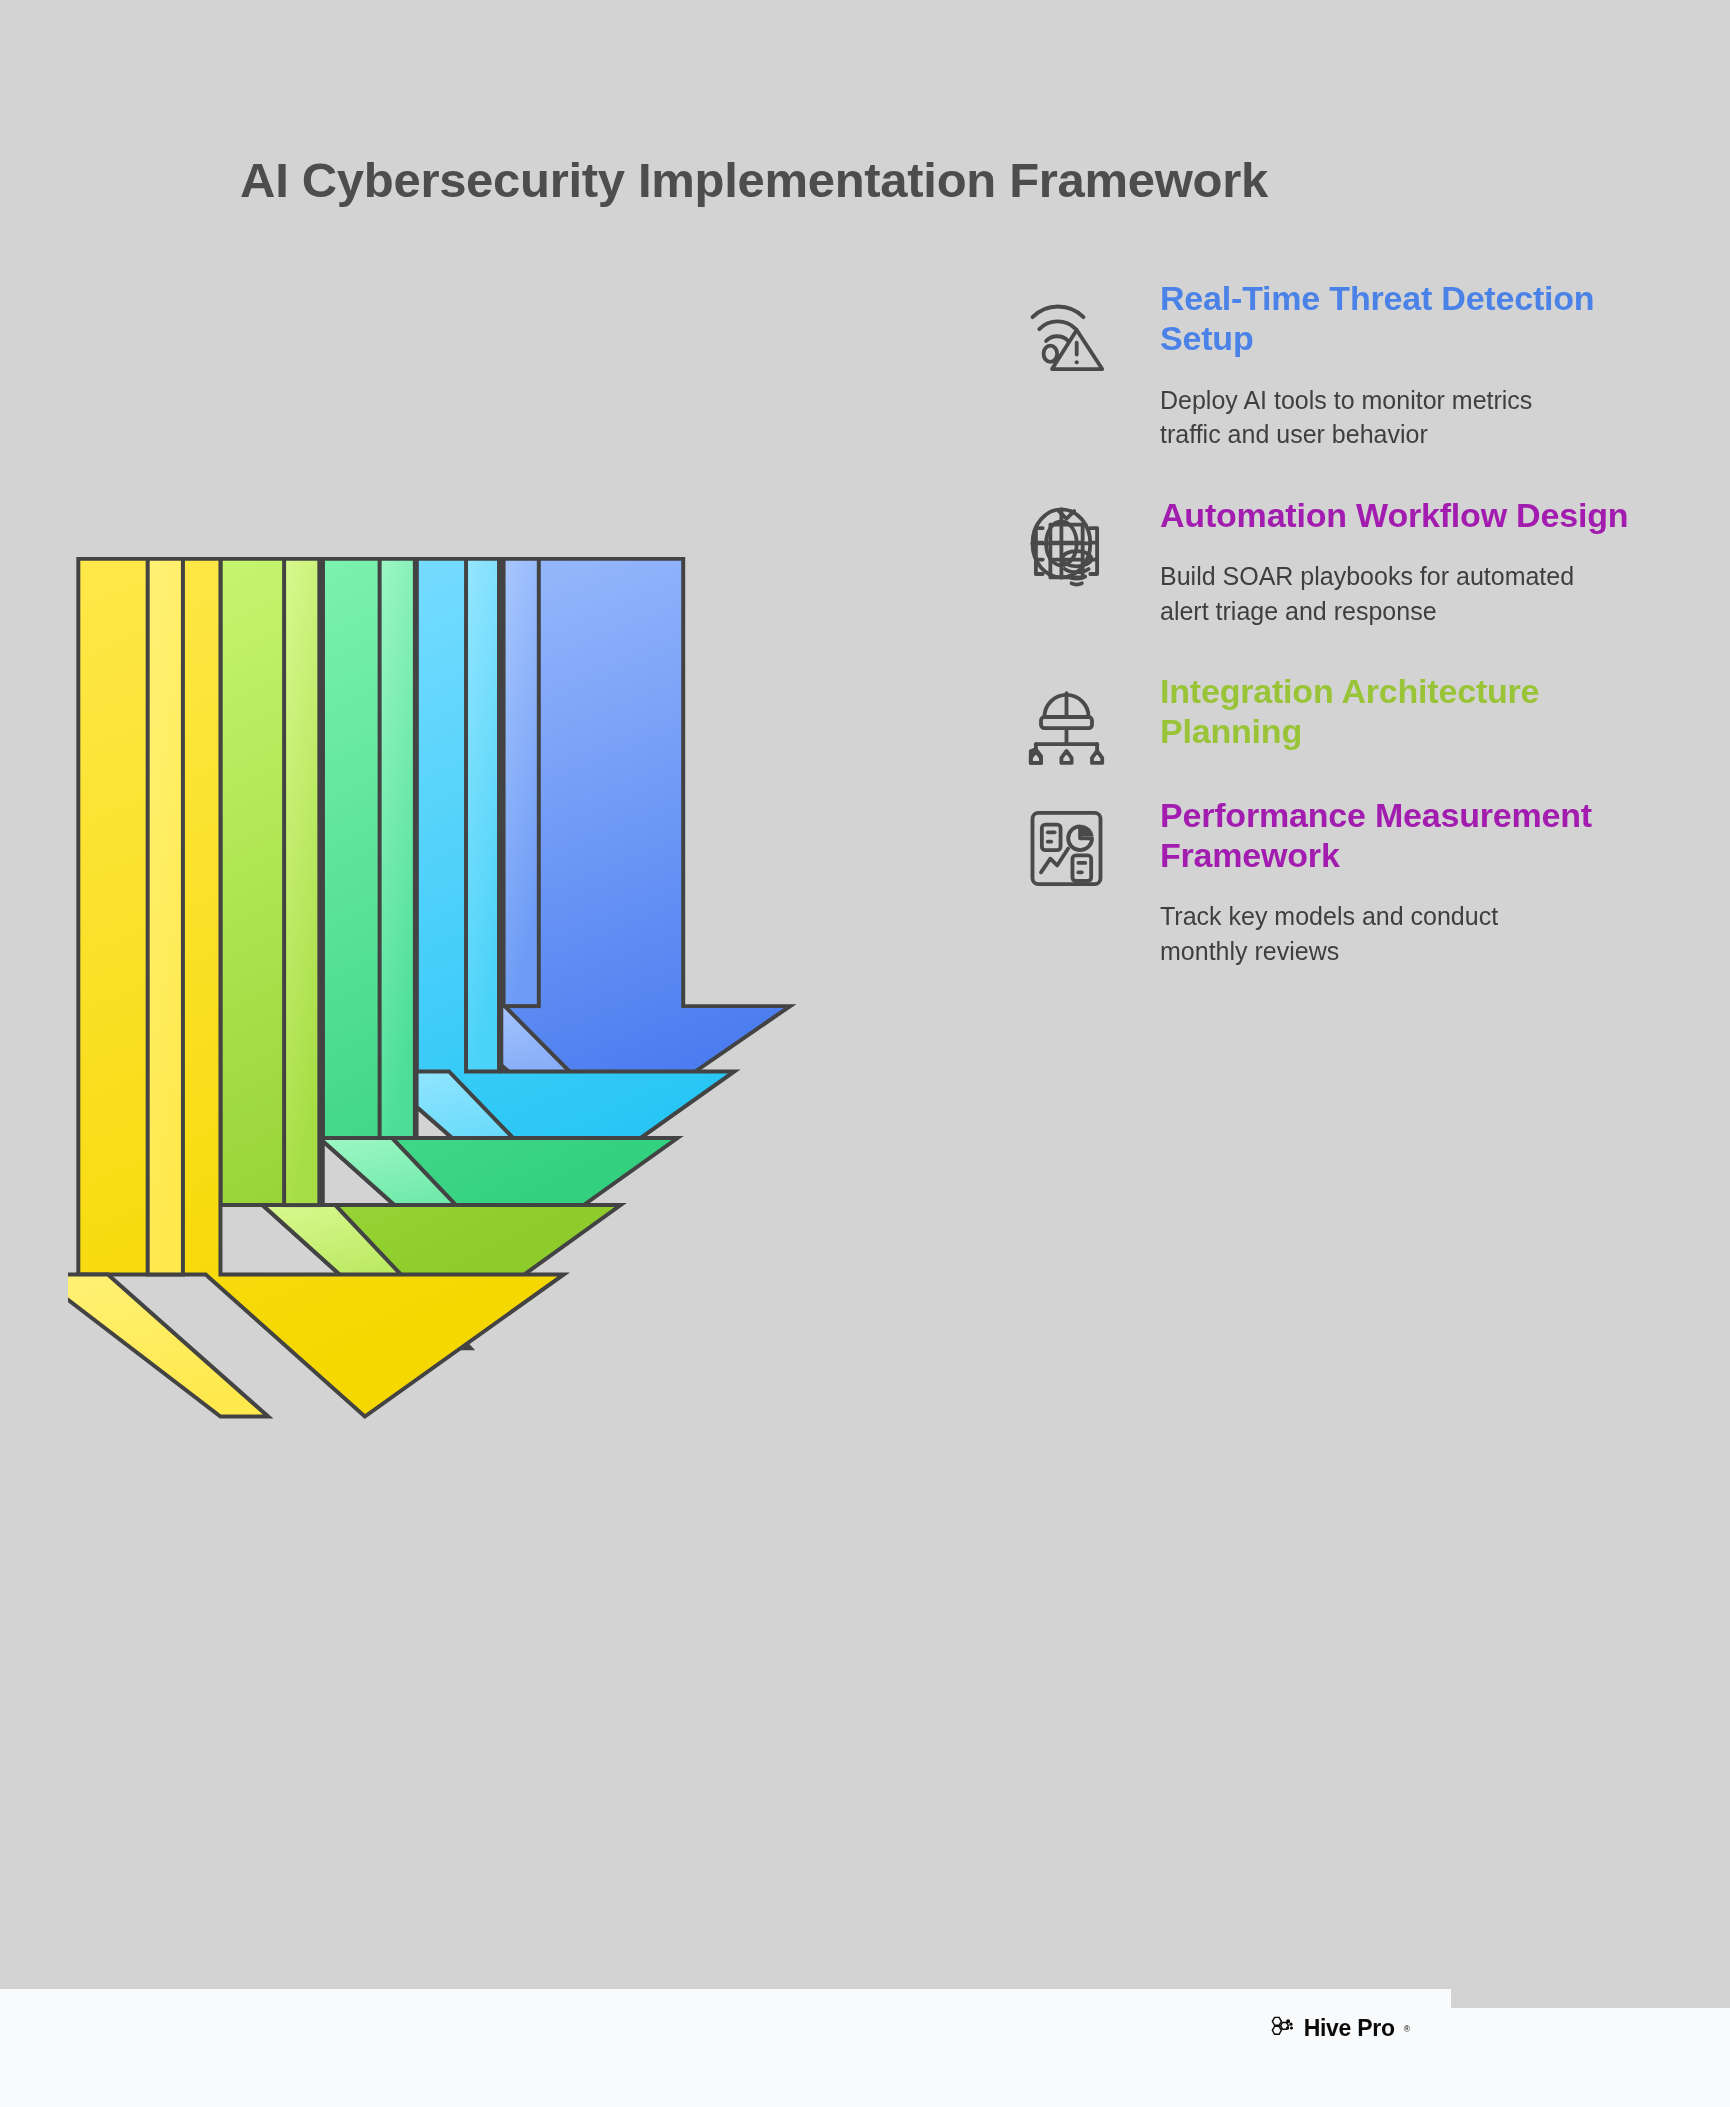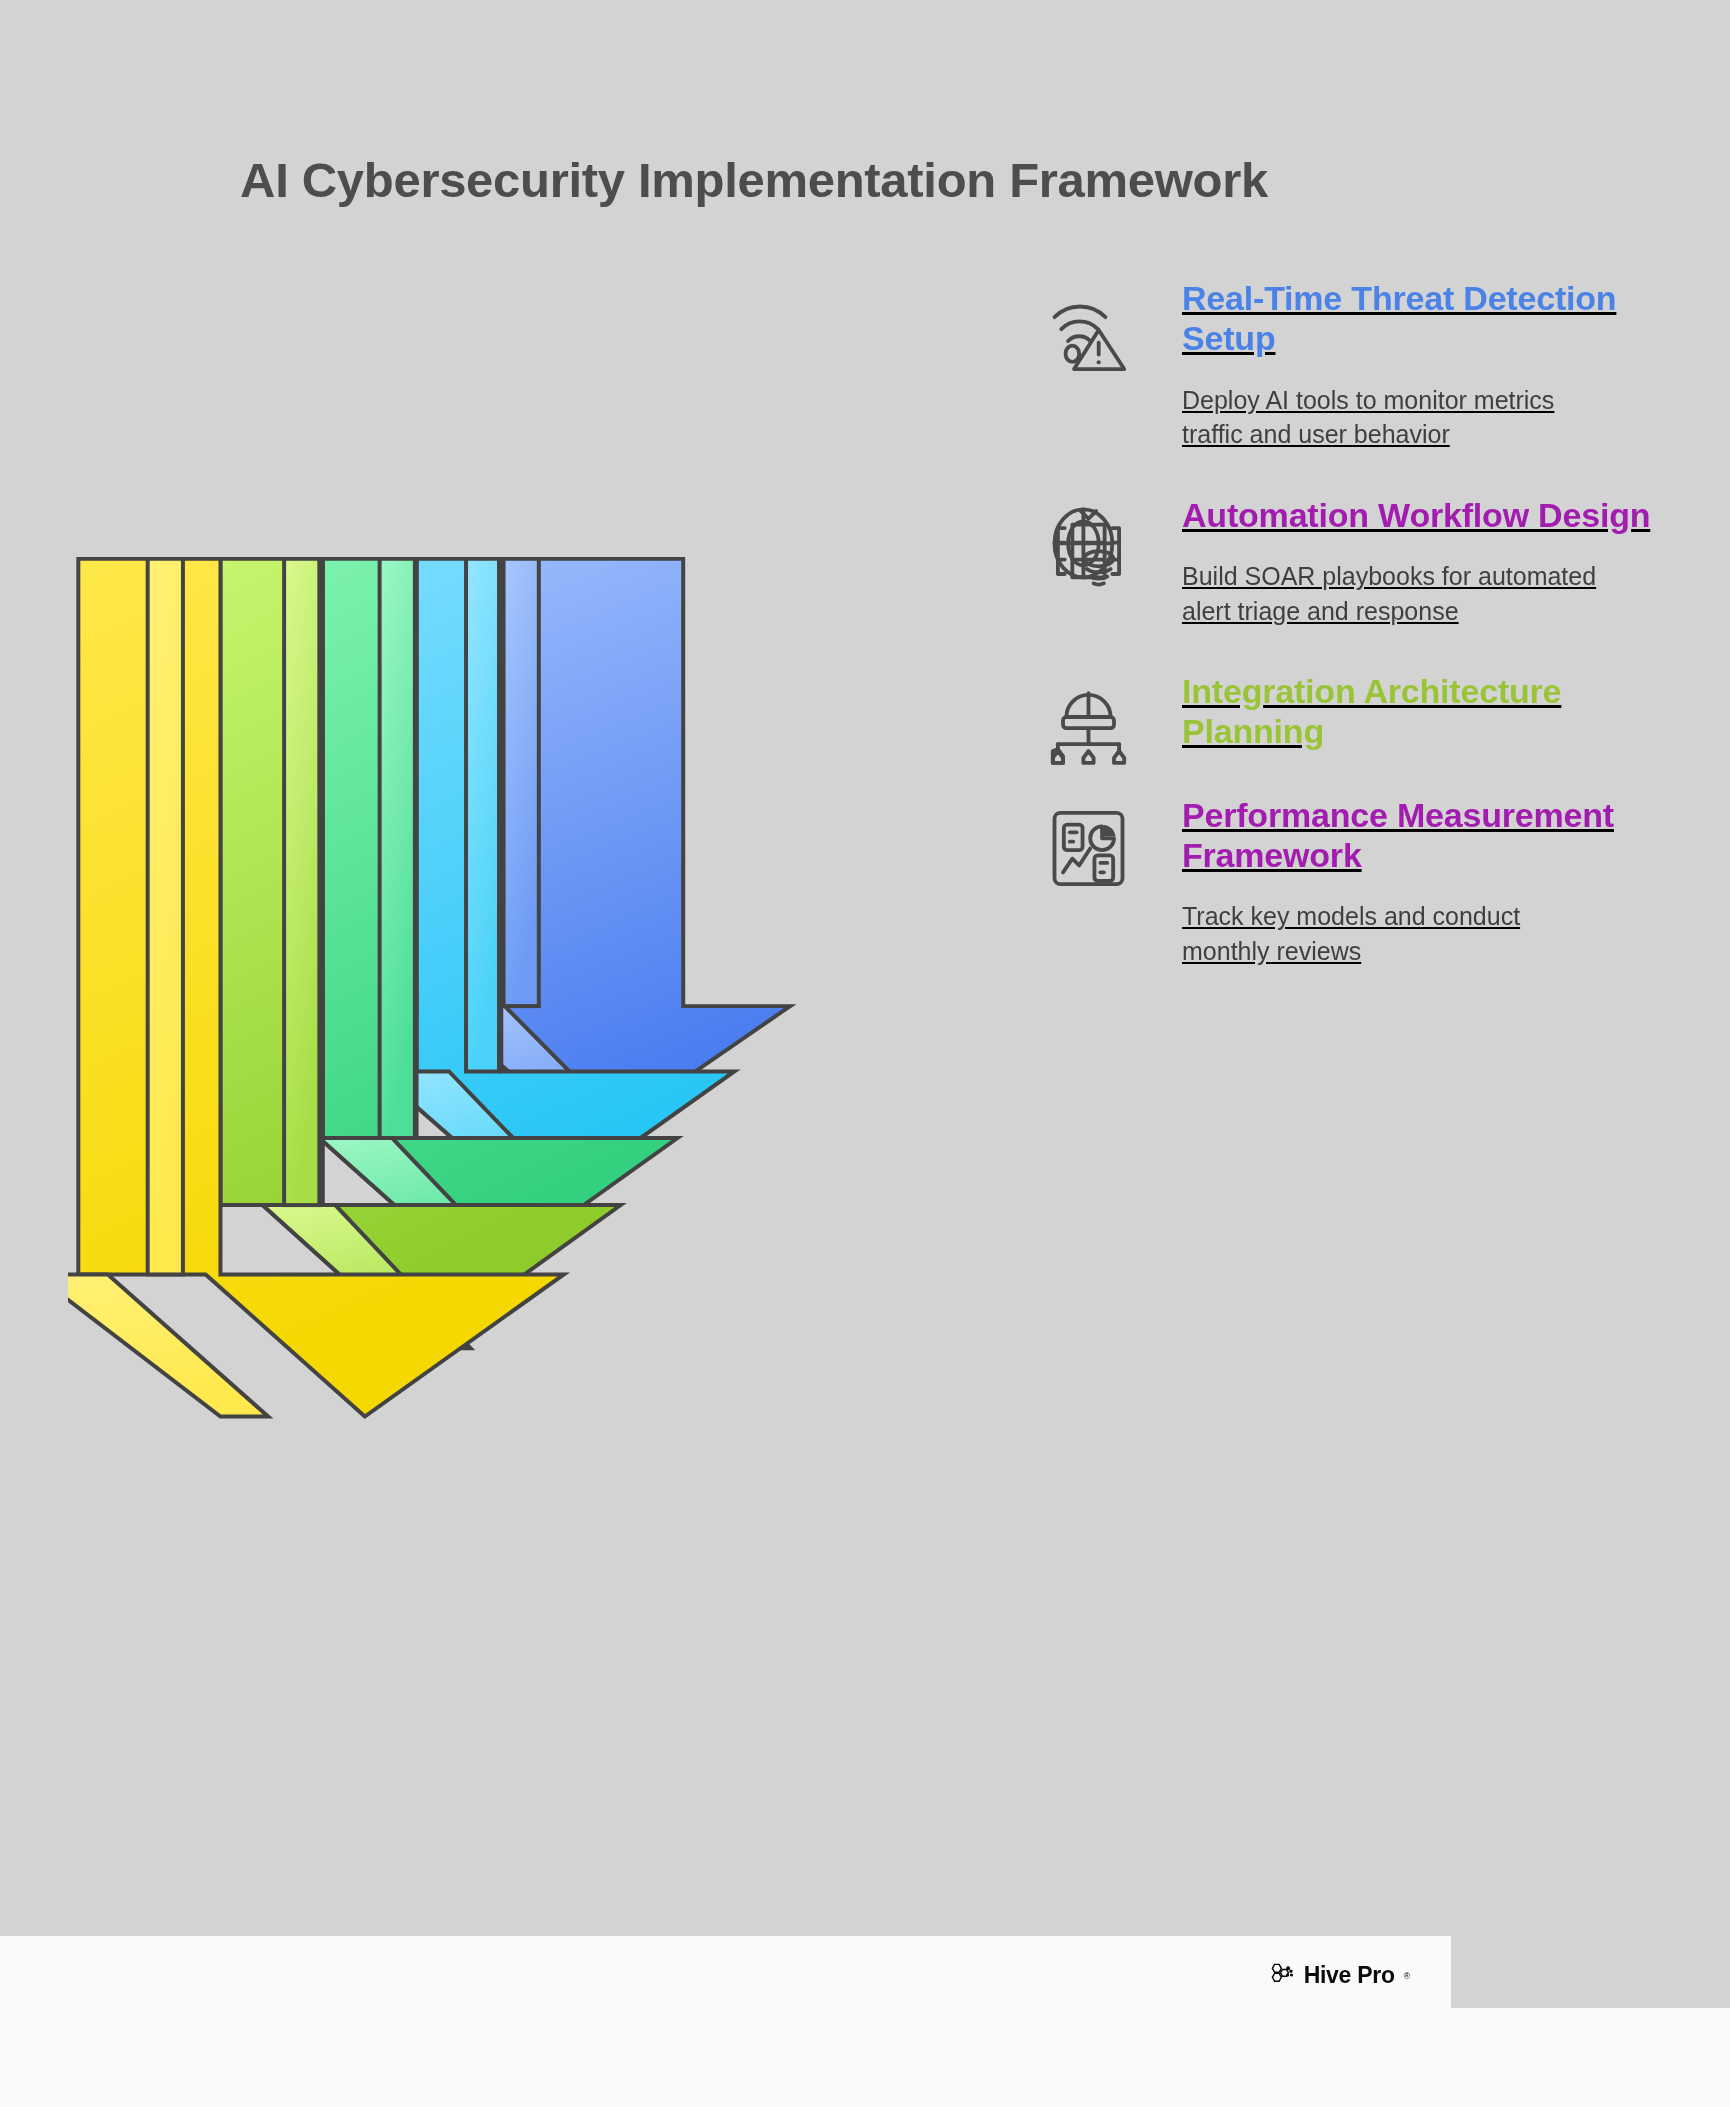--- a/index.html
+++ b/index.html
@@ -18,40 +18,40 @@
     position:absolute;left:0;top:119px;width:1508px;
     text-align:center;
     font-size:49px;font-weight:bold;color:#4d4d4d;
     letter-spacing:-0.3px;
     white-space:nowrap;
   }
   #arrow-stack{
     position:absolute;left:68px;top:557px;width:978px;height:1137px;
   }
   #steps{
-    position:absolute;left:1040px;top:279px;width:625px;text-decoration:underline;
+    position:absolute;left:1018px;top:279px;width:625px;
   }
   .step{position:relative;margin-bottom:44px;}
   .step-icon{
     position:absolute;left:0;top:4.5px;width:97px;height:97px;
     display:flex;align-items:center;justify-content:center;
   }
   .step-body{margin-left:142px;}
   .step-heading{
     font-size:34px;font-weight:bold;line-height:1.17;
     margin:0 0 24px 0;
     letter-spacing:-0.2px;
   }
   .step-desc{
     font-size:25px;line-height:1.38;color:#3f3f3f;
     margin:0;max-width:432px;
     font-weight:400;
   }
   #footer{
-    position:absolute;left:0;top:1936px;width:1451px;height:100px;
+    position:absolute;left:0;top:1989px;width:1451px;height:100px;
     background:#f9fafb;
   }
   #footer-logo{
     position:absolute;right:41px;top:25px;
     display:flex;align-items:center;gap:8px;
   }
   #footer-logo .logo-text{
     font-size:23px;font-weight:bold;color:#0a0a0a;letter-spacing:-0.3px;
   }
   #footer-logo .logo-reg{

